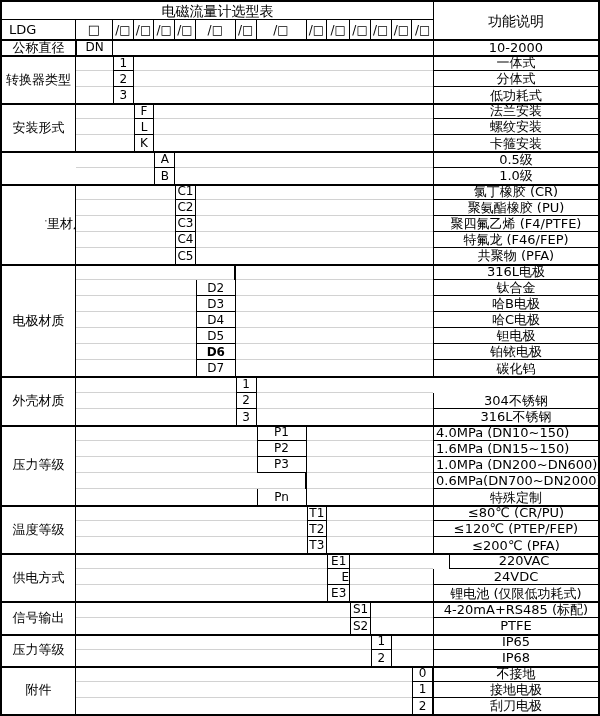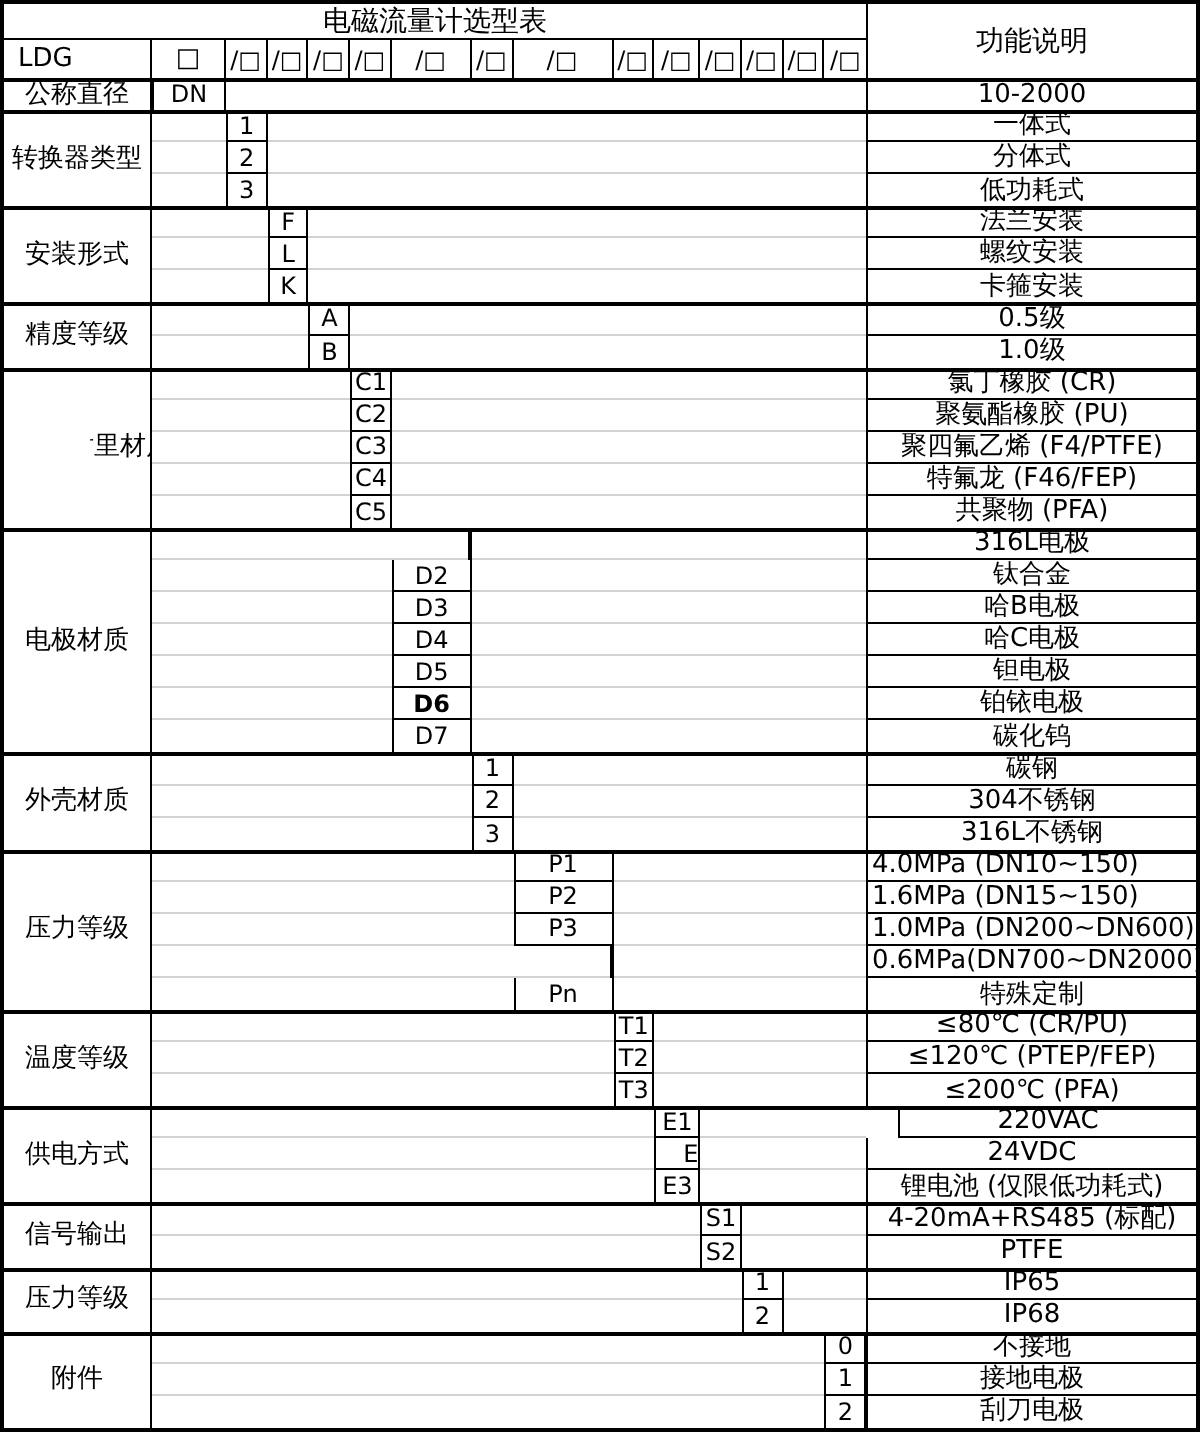--- a/index.html
+++ b/index.html
@@ -127,21 +127,20 @@
       <div class="cell label-cell" style="grid-area: 7 / 1 / span 3;">安装形式</div>
       <div class="row-line" style="grid-area: 7 / 2 / auto / 16;"></div>
       <div class="cell code-cell" style="grid-area: 7 / 4;">F</div>
       <div class="cell desc-cell" style="grid-area: 7 / 16;">法兰安装</div>
       <div class="row-line" style="grid-area: 8 / 2 / auto / 16;"></div>
       <div class="cell code-cell" style="grid-area: 8 / 4;">L</div>
       <div class="cell desc-cell" style="grid-area: 8 / 16;">螺纹安装</div>
       <div class="cell code-cell last" style="grid-area: 9 / 4;">K</div>
       <div class="cell desc-cell last" style="grid-area: 9 / 16;">卡箍安装</div>
       <div class="group-sep" style="grid-area: 10 / 1 / auto / -1;"></div>
-      <div class="cell label-cell" style="grid-area: 10 / 1 / span 2;">精度等级</div>
       <div class="row-line" style="grid-area: 10 / 2 / auto / 16;"></div>
       <div class="cell code-cell" style="grid-area: 10 / 5;">A</div>
       <div class="cell desc-cell" style="grid-area: 10 / 16;">0.5级</div>
       <div class="cell code-cell last" style="grid-area: 11 / 5;">B</div>
       <div class="cell desc-cell last" style="grid-area: 11 / 16;">1.0级</div>
       <div class="group-sep" style="grid-area: 12 / 1 / auto / -1;"></div>
       <div class="cell label-cell" style="grid-area: 12 / 1 / span 5; margin-left: 43px;">衬里材质</div>
       <div class="row-line" style="grid-area: 12 / 2 / auto / 16;"></div>
       <div class="cell code-cell" style="grid-area: 12 / 6;">C1</div>
       <div class="cell desc-cell" style="grid-area: 12 / 16;">氯丁橡胶 (CR)</div>
@@ -175,21 +174,20 @@
       <div class="cell desc-cell" style="grid-area: 21 / 16;">钽电极</div>
       <div class="row-line" style="grid-area: 22 / 2 / auto / 16;"></div>
       <div class="cell code-cell" style="grid-area: 22 / 7; font-weight: bold;">D6</div>
       <div class="cell desc-cell" style="grid-area: 22 / 16;">铂铱电极</div>
       <div class="cell code-cell last" style="grid-area: 23 / 7;">D7</div>
       <div class="cell desc-cell last" style="grid-area: 23 / 16;">碳化钨</div>
       <div class="group-sep" style="grid-area: 24 / 1 / auto / -1;"></div>
       <div class="cell label-cell" style="grid-area: 24 / 1 / span 3;">外壳材质</div>
       <div class="row-line" style="grid-area: 24 / 2 / auto / 16;"></div>
       <div class="cell code-cell" style="grid-area: 24 / 8;">1</div>
-      <div class="cell desc-cell" style="grid-area: 24 / 16;">碳钢</div>
       <div class="row-line" style="grid-area: 25 / 2 / auto / 16;"></div>
       <div class="cell code-cell" style="grid-area: 25 / 8;">2</div>
       <div class="cell desc-cell" style="grid-area: 25 / 16;">304不锈钢</div>
       <div class="cell code-cell last" style="grid-area: 26 / 8;">3</div>
       <div class="cell desc-cell last" style="grid-area: 26 / 16;">316L不锈钢</div>
       <div class="group-sep" style="grid-area: 27 / 1 / auto / -1;"></div>
       <div class="cell label-cell" style="grid-area: 27 / 1 / span 5;">压力等级</div>
       <div class="row-line" style="grid-area: 27 / 2 / auto / 16;"></div>
       <div class="cell code-cell" style="grid-area: 27 / 9;">P1</div>
       <div class="cell desc-cell left" style="grid-area: 27 / 16;">4.0MPa (DN10~150)</div>

